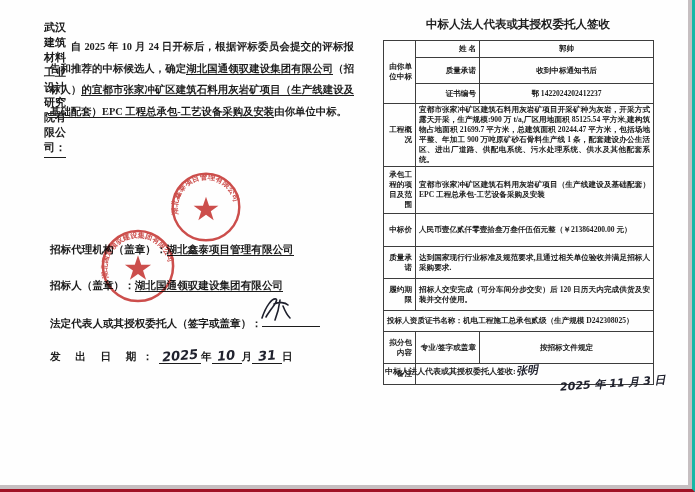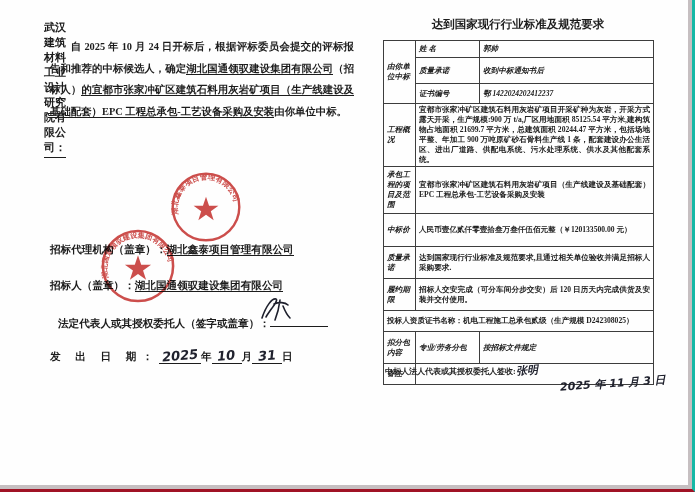--- a/index.html
+++ b/index.html
@@ -23,22 +23,22 @@
   .dlabel{letter-spacing:6px;}
   .stamp{position:absolute;opacity:.86;mix-blend-mode:multiply;}
   .sig-svg{position:absolute;}
   
   .rtitle{position:absolute;left:383px;top:17px;width:270px;text-align:center;
           font-size:11.5px;font-weight:700;}
   table.summary{position:absolute;left:383px;top:40px;width:271px;border-collapse:collapse;
           table-layout:fixed;font-size:7.6px;font-weight:600;color:#222;}
   table.summary td{border:1px solid #3d3d3d;padding:1px 3px;vertical-align:middle;
           overflow:hidden;}
-  td.lab{text-align:left;padding:1px 2px;font-style:italic;}
-  td.ctr{text-align:left;font-style:italic;}
+  td.lab{text-align:right;padding:1px 2px;}
+  td.ctr{text-align:center;}
   td.lft{text-align:justify;line-height:10px;}
   .rfooter{position:absolute;font-size:8px;font-weight:600;color:#222;white-space:nowrap;}
   .rhand{font-family:"DejaVu Sans",sans-serif;font-style:italic;font-weight:600;
          color:#20222e;display:inline-block;transform:rotate(-4deg);font-size:11px;}
 </style>
 </head>
 <body>
 
 <div class="sheet">
 
@@ -47,21 +47,21 @@
     <div class="recipient"><span>武汉建筑材料工业设计研究院有限公司</span><span>：</span></div>
 
     <div class="paras">
       <p><span>自 2025 年 10 月 24 日开标后，根据评标委员会提交的评标报告和推荐的中标候选人，确定</span><span class="u">湖北国通领驭建设集团有限公司</span><span>（招标人）</span><span class="u">的宜都市张家冲矿区建筑石料用灰岩矿项目（生产线建设及基础配套）EPC 工程总承包-工艺设备采购及安装</span><span>由你单位中标。</span></p>
     </div>
 
     <div class="sigline" style="top:243px;"><span>招标代理机构（盖章）：</span><span class="u">湖北鑫泰项目管理有限公司</span></div>
 
     <div class="sigline" style="top:279px;text-align:center;"><span>招标人（盖章）：</span><span class="u">湖北国通领驭建设集团有限公司</span></div>
 
-    <div class="sigline" style="top:313px;margin-left:8px;"><span>法定代表人或其授权委托人（签字或盖章）：</span><span class="blank" style="width:58px;height:13px;"></span></div>
+    <div class="sigline" style="top:313px;"><span>法定代表人或其授权委托人（签字或盖章）：</span><span class="blank" style="width:58px;height:13px;"></span></div>
 
     <svg class="sig-svg" style="left:252px;top:296px;" width="40" height="26" viewBox="0 0 40 26">
       <path d="M10 22 C 14 10, 20 2, 24 3 C 27 4, 18 14, 14 21 M 22 8 C 27 6, 33 6, 36 9 M 28 4 C 27 12, 25 19, 23 24 M 31 10 C 33 15, 35 19, 38 22" stroke="#1d1f2c" stroke-width="1.6" fill="none" stroke-linecap="round"></path>
     </svg>
 
     <div class="sigline" style="top:348px;"><span class="dlabel">发 出 日 期：</span><span class="blank" style="width:42px;"><span class="hand" style="font-size:13px;">2025</span></span><span>年</span><span class="blank" style="width:30px;"><span class="hand" style="font-size:13px;">10</span></span><span>月</span><span class="blank" style="width:30px;"><span class="hand" style="font-size:13px;">31</span></span><span>日</span></div>
 
     <svg class="stamp" style="left:169px;top:170px;" width="74" height="74" viewBox="0 0 80 80">
       <defs>
           <path id="arcA" d="M 11 52 A 31 31 0 1 1 69 52"></path>
@@ -80,21 +80,21 @@
       <circle cx="40" cy="40" r="36" fill="none" stroke="#c5312e" stroke-width="2.6"></circle>
       <polygon points="40,29 43.3,38.6 53.4,38.6 45.2,44.6 48.3,54.2 40,48.3 31.7,54.2 34.8,44.6 26.6,38.6 36.7,38.6" fill="#c5312e"></polygon>
       <text font-size="7.4" fill="#c5312e" font-weight="bold">
         <textPath href="#arcB" startOffset="2">湖北国通领驭建设集团有限公司</textPath>
       </text>
     </svg>
   </div>
 
   <div class="page">
 
-    <div class="rtitle">达到国家现行行业标准及规范要求</div>
+    <div class="rtitle">中标人法人代表或其授权委托人签收</div>
 
     <table class="summary">
       <colgroup>
           <col style="width:32px">
           <col style="width:64px">
           <col>
         </colgroup>
       <tbody>
           <tr style="height:17px">
         <td class="lab" rowspan="3">由你单位中标</td>
@@ -112,36 +112,36 @@
       <tr style="height:40px">
         <td class="lab">工程概况</td>
         <td class="lft" colspan="2">宜都市张家冲矿区建筑石料用灰岩矿项目开采矿种为灰岩，开采方式露天开采，生产规模:900 万 t/a,厂区用地面积 85125.54 平方米,建构筑物占地面积 21699.7 平方米，总建筑面积 20244.47 平方米，包括场地平整、年加工 900 万吨原矿砂石骨料生产线 1 条，配套建设办公生活区、进出厂道路、供配电系统、污水处理系统、供水及其他配套系统。</td>
       </tr>
       <tr style="height:47px">
         <td class="lab">承包工程的项目及范围</td>
         <td class="lft" colspan="2">宜都市张家冲矿区建筑石料用灰岩矿项目（生产线建设及基础配套）EPC 工程总承包-工艺设备采购及安装</td>
       </tr>
       <tr style="height:33px">
         <td class="lab">中标价</td>
-        <td class="lft" colspan="2">人民币壹亿贰仟零壹拾叁万叁仟伍佰元整（￥120133500.00 元）</td>
+        <td class="lft" colspan="2">人民币壹亿贰仟零壹拾叁万叁仟伍佰元整（￥213864200.00 元）</td>
       </tr>
       <tr style="height:32px">
         <td class="lab">质量承诺</td>
         <td class="lft" colspan="2">达到国家现行行业标准及规范要求,且通过相关单位验收并满足招标人采购要求.</td>
       </tr>
       <tr style="height:32px">
         <td class="lab">履约期限</td>
         <td class="lft" colspan="2">招标人交安完成（可分车间分步交安）后 120 日历天内完成供货及安装并交付使用。</td>
       </tr>
       <tr style="height:21px">
         <td class="lft" colspan="3">投标人资质证书名称：机电工程施工总承包贰级（生产规模 D242308025）</td>
       </tr>
       <tr style="height:32px">
         <td class="lab">拟分包内容</td>
-        <td class="lab">专业/劳务分包</td>
+        <td class="lab">专业/签字或盖章</td>
         <td class="ctr">按招标文件规定</td>
       </tr>
       <tr style="height:21px">
         <td class="lab">备注</td>
         <td colspan="2"></td>
       </tr>
     </tbody>
       </table>
 
     <div class="rfooter" style="left:385px;top:363px;"><span>中标人法人代表或其授权委托人签收:</span><span class="rhand">张明</span></div>

